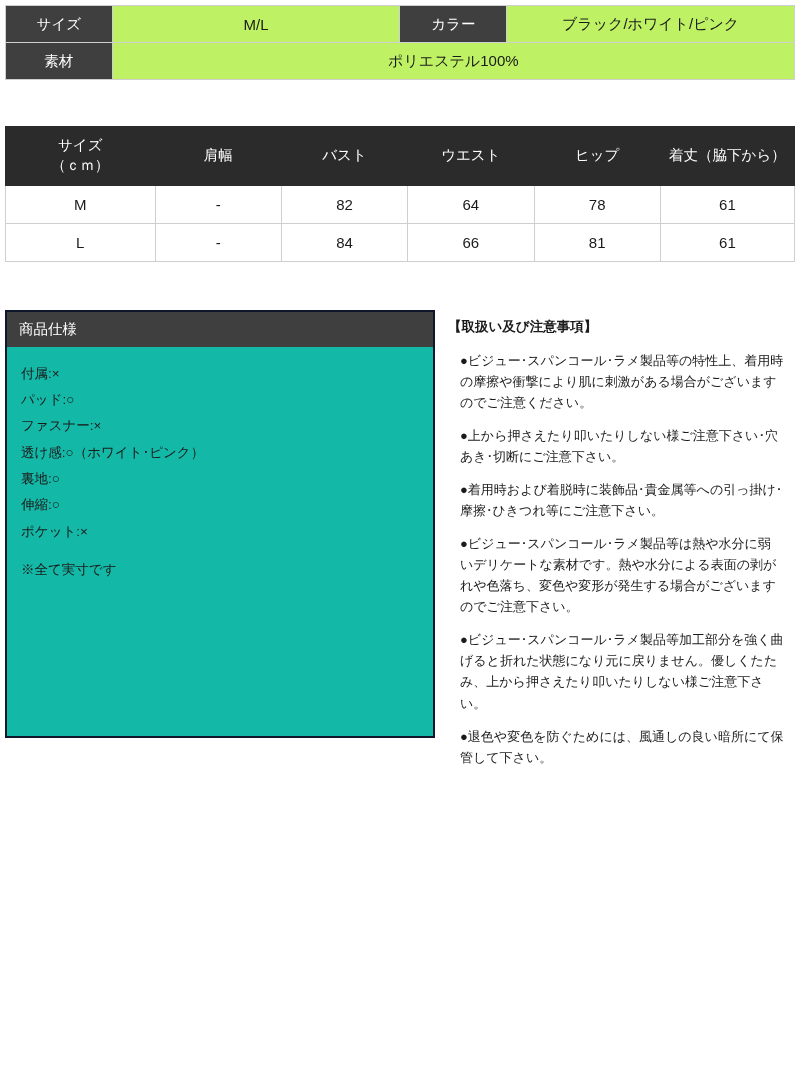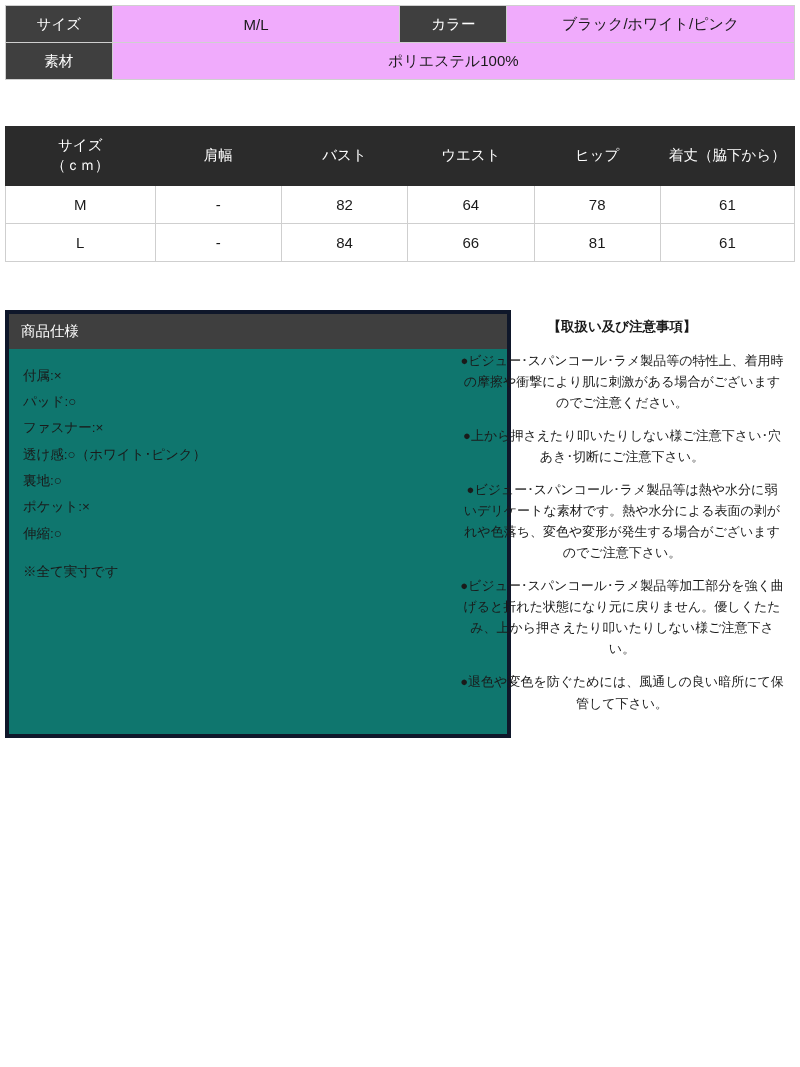--- a/index.html
+++ b/index.html
@@ -39,21 +39,21 @@
     vertical-align: middle;
     font-size: 15px;
     padding: 0 4px;
   }
   .spec-table td.hdr {
     background: #3f3f3f;
     color: #ffffff;
     font-size: 14.5px;
   }
   .spec-table td.val {
-    background: #f0abfc;
+    background: #bef264;
     color: #1a1a1a;
   }
 
   
   .meas-table {
     position: absolute;
     left: 5px;
     top: 126px;
     width: 790px;
     border-collapse: collapse;
@@ -80,25 +80,25 @@
   }
   .meas-table .th-size span {
     display: block;
   }
 
   
   .spec-box {
     position: absolute;
     left: 5px;
     top: 310px;
-    width: 506px;
+    width: 430px;
     height: 428px;
-    border: 4px solid #0f172a;
+    border: 2px solid #0f172a;
     box-sizing: border-box;
-    background: #0f766e;
+    background: #14b8a6;
   }
   .spec-box-title {
     background: #3f3f3f;
     color: #ffffff;
     font-size: 14.5px;
     padding: 8px 12px;
     line-height: 1.3;
   }
   .spec-box-body {
     padding: 14px 14px 0 14px;
@@ -109,21 +109,20 @@
     margin-top: 12px;
   }
 
   .notice {
     position: absolute;
     left: 448px;
     top: 316px;
     width: 348px;
     font-size: 13px;
     line-height: 1.62;
-    text-align: center;
   }
   .notice-title {
     font-weight: bold;
     margin-bottom: 2px;
     font-size: 13.5px;
   }
   .notice-item {
     margin: 12px;
     text-indent: 0;
   }
@@ -183,28 +182,29 @@
   </table>
 
   <div class="spec-box">
     <div class="spec-box-title">商品仕様</div>
     <div class="spec-box-body">
       <div>付属:×</div>
       <div>パッド:○</div>
       <div>ファスナー:×</div>
       <div>透け感:○（ホワイト･ピンク）</div>
       <div>裏地:○</div>
+      <div>伸縮:○</div>
       <div>ポケット:×</div>
-      <div>伸縮:○</div>
       <div class="note">※全て実寸です</div>
     </div>
   </div>
 
   <div class="notice">
     <div class="notice-title">【取扱い及び注意事項】</div>
     <p class="notice-item">●ビジュー･スパンコール･ラメ製品等の特性上、着用時の摩擦や衝撃により肌に刺激がある場合がございますのでご注意ください。</p>
     <p class="notice-item">●上から押さえたり叩いたりしない様ご注意下さい･穴あき･切断にご注意下さい。</p>
+    <p class="notice-item">●着用時および着脱時に装飾品･貴金属等への引っ掛け･摩擦･ひきつれ等にご注意下さい。</p>
     <p class="notice-item">●ビジュー･スパンコール･ラメ製品等は熱や水分に弱いデリケートな素材です。熱や水分による表面の剥がれや色落ち、変色や変形が発生する場合がございますのでご注意下さい。</p>
     <p class="notice-item">●ビジュー･スパンコール･ラメ製品等加工部分を強く曲げると折れた状態になり元に戻りません。優しくたたみ、上から押さえたり叩いたりしない様ご注意下さい。</p>
     <p class="notice-item">●退色や変色を防ぐためには、風通しの良い暗所にて保管して下さい。</p>
   </div>
 
 </div>
 
 </body></html>

